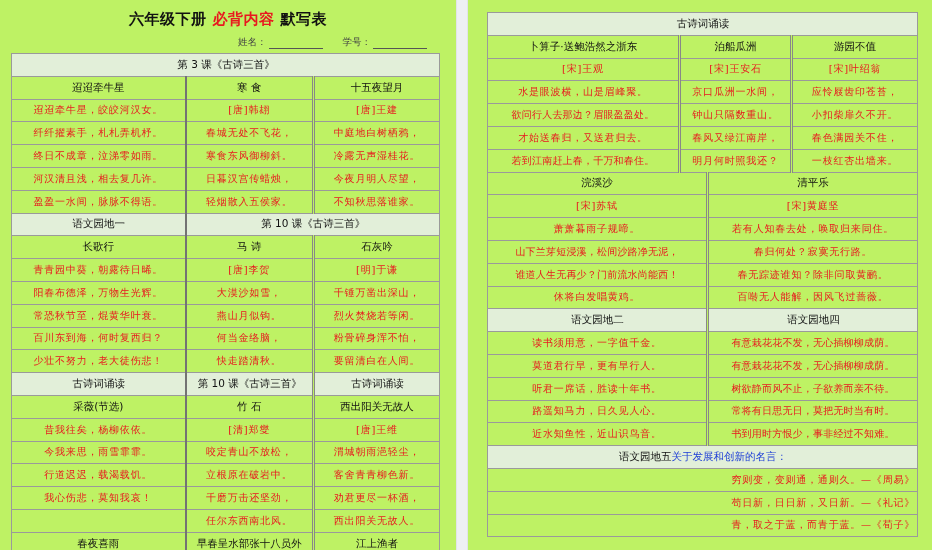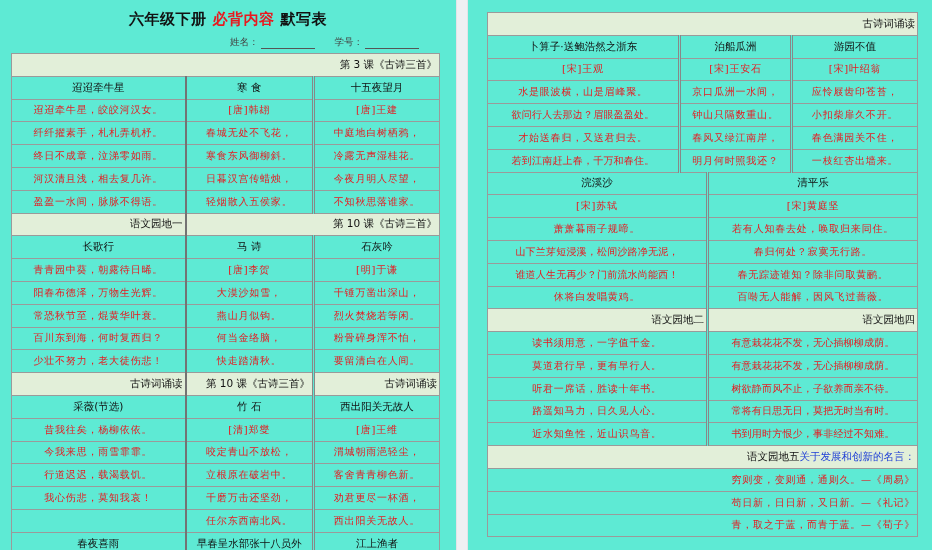--- a/index.html
+++ b/index.html
@@ -1,30 +1,30 @@
 <!DOCTYPE html>
 <html><head>
 <meta charset="utf-8">
 <style>
   * { box-sizing: border-box; margin: 0; padding: 0; }
   html, body { width: 932px; height: 550px; overflow: hidden; background: #ffffff; }
   body { position: relative; font-family: "DejaVu Sans", "Liberation Sans", sans-serif; }
-  .page { position: absolute; top: 0; background: #5eead4; overflow: hidden; }
+  .page { position: absolute; top: 0; background: #bef264; overflow: hidden; }
   .page-left { left: 0; width: 456px; height: 550px; }
   .page-right { left: 468px; width: 464px; height: 550px; }
   .gutter { position: absolute; left: 456px; top: 0; width: 12px; height: 550px; background: #eef0f3; border-left: 1px solid #e2e4e8; border-right: 1px solid #e2e4e8; }
 
   .title { position: absolute; top: 10px; left: 0; width: 456px; text-align: center; font-size: 15px; font-weight: bold; color: #111; letter-spacing: 0.5px; }
   .title .red { color: #e8191f; margin: 0 6px; }
-  .namebar { position: absolute; top: 36px; left: 230px; font-size: 9.5px; color: #444; font-family: "DejaVu Serif", serif; }
+  .namebar { position: absolute; top: 36px; left: 238px; font-size: 9.5px; color: #444; font-family: "DejaVu Serif", serif; }
   .namebar span.line { display: inline-block; width: 54px; border-bottom: 1px solid #555; margin: 0 20px 0 2px; vertical-align: bottom; height: 10px; }
 
   table { border-collapse: collapse; table-layout: fixed; position: absolute; }
   td { border: 1px solid #9a9a9a; height: 22.8px; font-size: 10.5px; text-align: center; white-space: nowrap; overflow: hidden; padding: 0 2px; }
-  td.sec { background: #e2efd9; text-align: right; padding-left: 3px; color: #111; font-size: 10.5px; }
+  td.sec { background: #e2efd9; text-align: center; padding-left: 3px; color: #111; font-size: 10.5px; }
   td.head { color: #111; font-size: 10.5px; }
   td.red { color: #e8191f; font-family: "DejaVu Serif", serif; font-size: 10px; letter-spacing: 0.8px; }
   td.blue { color: #1f3fd6; text-align: left; padding-left: 3px; }
   td.left { text-align: right; padding-left: 30px; }
   td.br { border-right: 2px solid #737373; }
   td.dbl { border-left: 3px double #888; }
 
   #tbl-left { left: 11px; top: 53px; width: 428px; }
   #tbl-right { left: 487px; top: 12px; width: 430px; }
   .sec-blue { color: #1f3fd6; }

